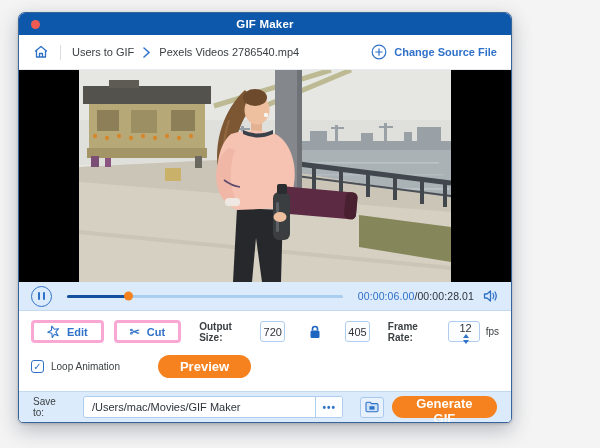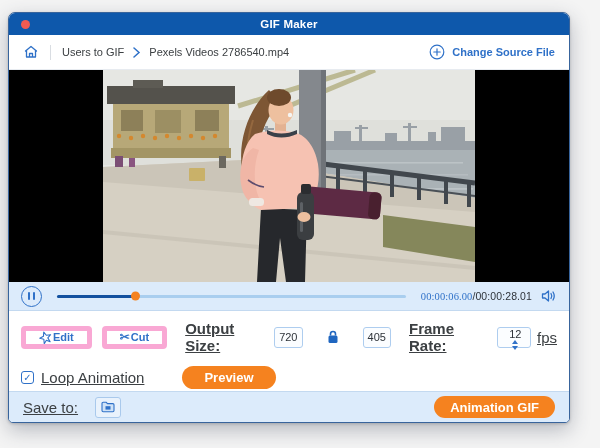--- a/index.html
+++ b/index.html
@@ -3,21 +3,21 @@
 <meta charset="utf-8">
 <style>
   * { margin:0; padding:0; box-sizing:border-box; }
   html,body { width:600px; height:448px; }
   body {
     font-family:"Liberation Sans","DejaVu Sans",sans-serif;
     background:#f4f4f4; position:relative; overflow:hidden;
     color:var(--text-dark,#33373d);
   }
   .window {
-    position:absolute; left:8px; top:12px; width:562px; height:411px;
+    position:absolute; left:18px; top:12px; width:494px; height:411px;
     border:1px solid var(--window-border,#38649c);
     border-radius:7px 7px 5px 5px; overflow:hidden;
     display:flex; flex-direction:column;
     box-shadow:0 7px 20px rgba(50,60,80,.32), 0 1px 3px rgba(0,0,0,.18);
     background:#fff;
   }
   .titlebar {
     height:22px; flex:0 0 22px; background:var(--titlebar-blue,#0e58ab);
     display:flex; align-items:center; position:relative;
   }
@@ -53,34 +53,34 @@
   }
   .pause-btn i { width:2px; height:8px; background:var(--accent,#2f71c8); border-radius:1px; }
   .slider { flex:1 1 auto; margin:0 15px; height:12px; display:flex; align-items:center; cursor:pointer; }
   .track { position:relative; width:100%; height:3px; border-radius:2px;
     background:var(--slider-track,#a9ceef); }
   .fill { position:absolute; left:0; top:0; height:3px; border-radius:2px;
     background:var(--slider-fill,#13519f); width:22%; }
   .thumb { position:absolute; right:-4.5px; top:50%; transform:translateY(-50%);
     width:9px; height:9px; border-radius:50%; background:var(--orange,#f5821f); }
   .time { font-size:10.5px; white-space:nowrap; letter-spacing:.1px; }
-  .time .cur { color:var(--accent,#2f71c8);font-family:Liberation Serif, serif; }
+  .time .cur { color:var(--accent,#2f71c8); }
   .time .tot { color:#2e333a; }
   .speaker { margin-left:9px; display:flex; align-items:center; cursor:pointer; }
   .panel { flex:1 1 auto; background:#fff; padding:9px 12px 0 12px; }
   .row { display:flex; align-items:center; }
   .btn {
-    display:flex; align-items:center; justify-content:center; gap:1px;
+    display:flex; align-items:center; justify-content:center; gap:7px;
     height:23px; padding:0 13px; background:#fff;
-    border:5px solid #f9a8d4; border-radius:4px;
+    border:3px solid #f9a8d4; border-radius:4px;
     color:var(--accent,#2f71c8); font-size:11px; font-weight:600; cursor:pointer;
   }
   .btn + .btn { margin-left:10px; }
   .scissors { font-size:12px; line-height:1; color:var(--accent,#2f71c8); }
-  .lbl { font-size:15px; color:#3c4043;text-decoration:underline; }
+  .lbl { font-size:10px; color:#3c4043; }
   .lbl.strong { font-weight:600; }
   .ml16 { margin-left:18px; } .ml8 { margin-left:24px; } .ml6 { margin-left:6px; }
   .field {
     width:38px; height:21px; border:1px solid var(--field-border,#aecdef); border-radius:3px;
     background:#fbfdff; font-size:11px; color:#2e333a; display:flex;
     align-items:center; justify-content:center; cursor:text;
   }
   .field.stepper { width:42px; justify-content:space-between; padding:0 4px 0 7px;flex-direction:column; }
   .arrows { display:flex; flex-direction:column; gap:2px; cursor:pointer; }
   .arrows i { width:0; height:0; border-left:3.5px solid transparent; border-right:3.5px solid transparent; }
@@ -313,22 +313,26 @@
           <span class="mark">✓</span>
         </span>
         <span class="lbl">Loop Animation</span>
       </label>
       <button class="pill preview">Preview</button>
     </div>
   </div>
 
   <div class="save-bar">
     <span class="lbl">Save to:</span>
+    <div class="path-input">
+      <span class="path">/Users/mac/Movies/GIF Maker</span>
+      <span class="more">•••</span>
+    </div>
     <button class="folder-btn">
       <svg width="14" height="12" viewBox="0 0 14 12">
           <path d="M1 2.5 A1.2 1.2 0 0 1 2.2 1.3 H5.2 L6.5 2.6 H11.8 A1.2 1.2 0 0 1 13 3.8 V9.6 A1.2 1.2 0 0 1 11.8 10.8 H2.2 A1.2 1.2 0 0 1 1 9.6 Z" fill="#cfe2f7" stroke="#2f71c8" stroke-width="1.1"></path>
           <rect x="4.5" y="5.2" width="5" height="3.4" fill="#2f71c8"></rect>
         </svg>
     </button>
-    <button class="pill generate">Animation GIF</button>
+    <button class="pill generate">Generate GIF</button>
   </div>
 
 </div>
 
 </body></html>

